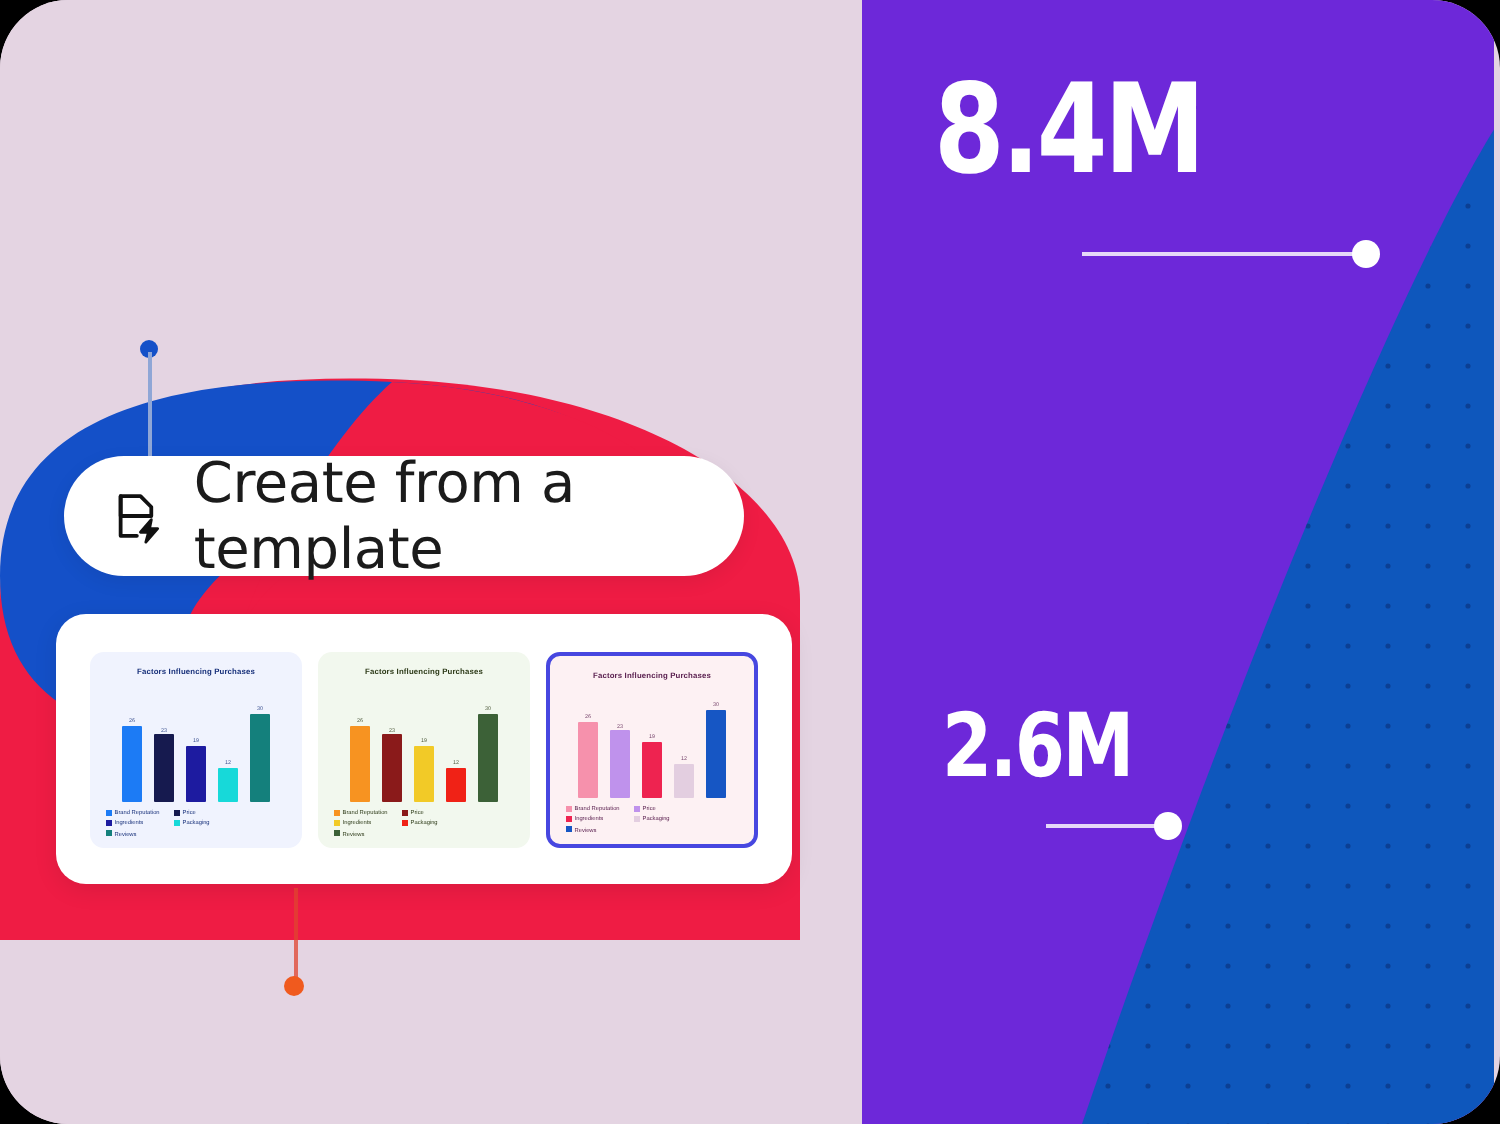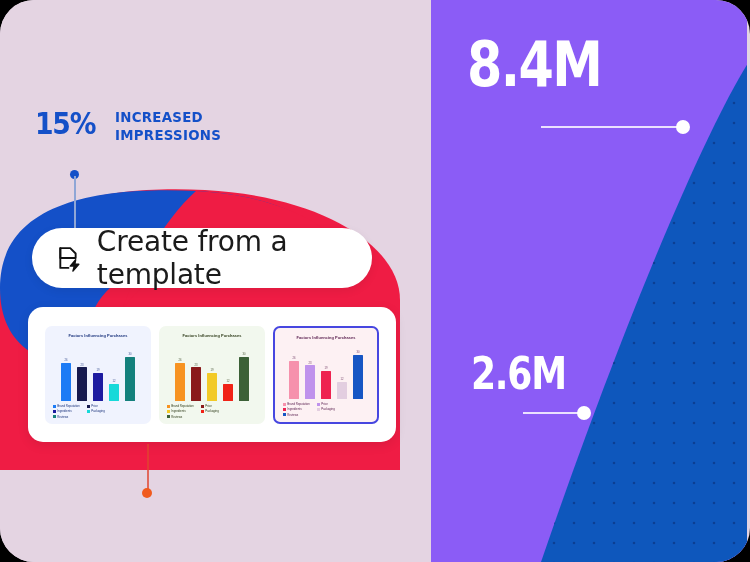--- a/index.html
+++ b/index.html
@@ -84,21 +84,21 @@
     display:flex; flex-wrap:wrap; gap:1.2px 3px;
     padding:3px 3px 0 3px; font-size:2.9px;
   }
   .legend-item { display:flex; align-items:center; gap:1.4px; width:31px; }
   .legend-sw { width:2.9px; height:2.9px; flex:none; }
 
   
   .right-panel {
     position:absolute; left:431px; top:0;
     width:316px; height:562px;
-    background:#8b5cf6;
+    background:#6d28d9;
     overflow:hidden;
     text-align:right;
   }
   .right-svg { position:absolute; left:0; top:0; width:319px; height:562px; }
   .big-num {
     position:absolute;
     font-family:"DejaVu Sans", sans-serif;
     font-weight:bold; color:#fff; line-height:1;
     transform-origin:left top;
   }
@@ -116,27 +116,20 @@
   <div class="left-panel">
 
     <svg class="blob-svg" viewBox="0 0 429 562">
       <path d="M 0 300 C 0 205 95 185 205 190 C 320 196 400 245 400 300 L 400 470 C 400 470 200 470 0 470 Z" fill="#EF1C44"></path>
       <path d="M 0 288 C 0 206 88 186 196 191 C 275 195 322 221 330 248 C 250 236 150 252 112 286
                C 75 320 90 352 120 372 C 40 372 0 346 0 288 Z" fill="#1450C8"></path>
       <path d="M 196 191 C 278 195 336 226 345 256 C 300 243 230 247 180 266 C 150 278 128 296 120 316
                C 138 262 170 214 196 191 Z" fill="#EF1C44"></path>
     </svg>
 
-    <div class="stat-block">
-      <div class="stat-pct">15%</div>
-      <div class="stat-label">
-        <div>INCREASED</div>
-        <div>IMPRESSIONS</div>
-      </div>
-    </div>
 
     <div class="pin-dot" style="left:70px; top:170px; width:9px; height:9px; background:#1450C8;"></div>
     <div class="pin-line" style="left:74px; top:176px; width:2px; height:58px;"></div>
 
     <div class="tpl-button">
       <svg width="34" height="34" viewBox="0 0 32 32" fill="none" stroke="#111" stroke-width="2.1" stroke-linejoin="round" stroke-linecap="round">
         <path d="M7 5 h11 l6 6 v5 h-17 z"></path>
         <path d="M7 5 v22 h9"></path>
         <path d="M24 18 l-6 7 h4.5 l-1.5 5.5 6.5 -7.5 h-4.5 z" fill="#111" stroke="#111" stroke-width="1.6"></path>
       </svg>

